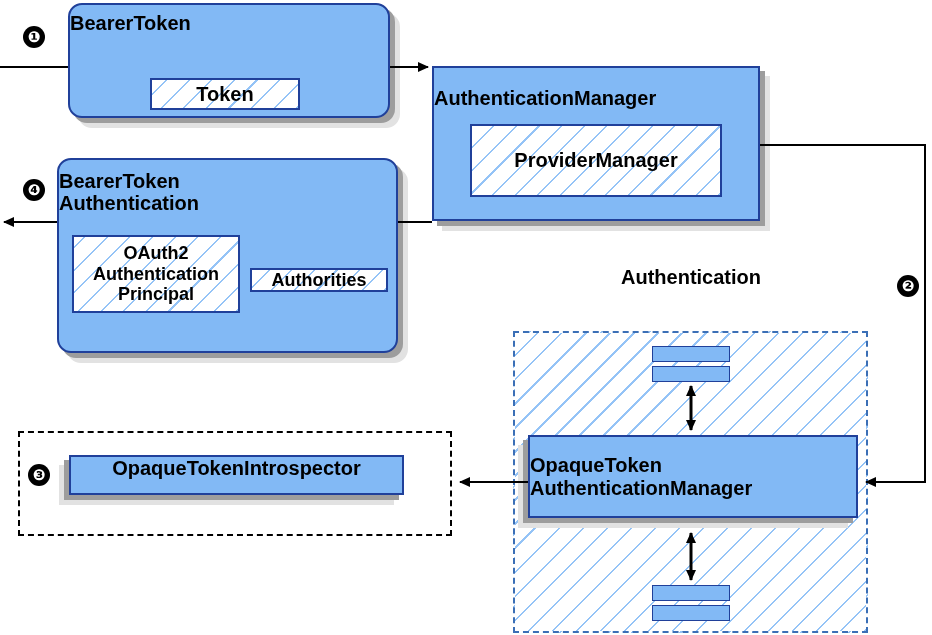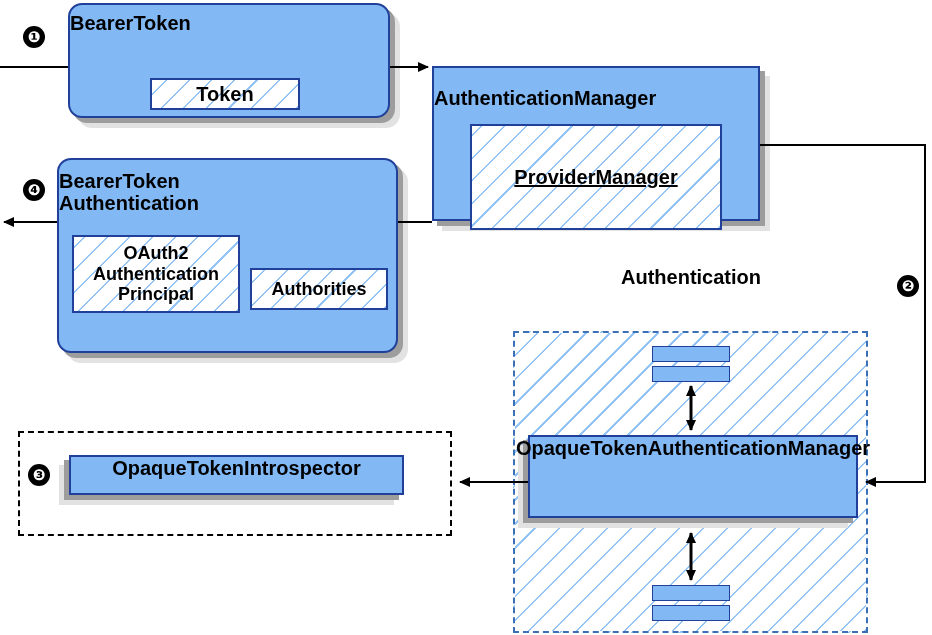--- a/index.html
+++ b/index.html
@@ -182,53 +182,53 @@
   <div class="hatchbox lbl-1" style="left:150px; top:78px; width:150px; height:32px;">
     <span>Token</span>
   </div>
   <div class="badge" style="left:23px; top:26px;">❶</div>
 
   <div class="shadow2" style="left:442px; top:76px; width:328px; height:155px;"></div>
   <div class="shadow" style="left:437px; top:71px; width:328px; height:155px;"></div>
   <div class="bluebox" style="left:432px; top:66px; width:328px; height:155px; flex-direction:column; justify-content:flex-start; padding-top:19px;">
     <div class="lbl-1">AuthenticationManager</div>
   </div>
-  <div class="hatchbox lbl-1" style="left:470px; top:124px; width:252px; height:106px;text-decoration:underline;">
+  <div class="hatchbox lbl-1" style="left:470px; top:124px; width:252px; height:73px;">
     <span>ProviderManager</span>
   </div>
 
   <div class="shadow2 rounded" style="left:67px; top:168px; width:341px; height:195px;"></div>
   <div class="shadow rounded" style="left:62px; top:163px; width:341px; height:195px;"></div>
   <div class="bluebox rounded" style="left:57px; top:158px; width:341px; height:195px; flex-direction:column; justify-content:flex-start; padding-top:10px;">
     <div class="lbl-1">BearerToken</div>
     <div class="lbl-1">Authentication</div>
   </div>
   <div class="hatchbox" style="left:72px; top:235px; width:168px; height:78px; flex-direction:column;">
     <div class="lbl-2">OAuth2</div>
     <div class="lbl-2">Authentication</div>
     <div class="lbl-2">Principal</div>
   </div>
-  <div class="hatchbox lbl-2" style="left:250px; top:268px; width:138px; height:42px;">
+  <div class="hatchbox lbl-2" style="left:250px; top:268px; width:138px; height:24px;">
     <span>Authorities</span>
   </div>
   <div class="badge" style="left:23px; top:179px;">❹</div>
 
   <div class="caption lbl-1" style="left:571px; top:266px; width:240px;">
     <div>Authentication</div>
   </div>
   <div class="badge" style="left:897px; top:275px;">❷</div>
 
   <div class="dashbox blue" style="left:513px; top:331px; width:355px; height:302px;"></div>
 
   <div class="minibar" style="left:652px; top:346px; width:78px; height:16px;"></div>
   <div class="minibar" style="left:652px; top:366px; width:78px; height:16px;"></div>
 
   <div class="shadow2" style="left:518px; top:445px; width:330px; height:83px;"></div>
   <div class="shadow" style="left:523px; top:440px; width:330px; height:83px;"></div>
-  <div class="bluebox" style="left:528px; top:435px; width:330px; height:83px; flex-direction:row;">
+  <div class="bluebox" style="left:528px; top:435px; width:330px; height:83px; flex-direction:column;">
     <div class="lbl-1">OpaqueToken</div>
     <div class="lbl-1">AuthenticationManager</div>
   </div>
 
   <div class="minibar" style="left:652px; top:585px; width:78px; height:16px;"></div>
   <div class="minibar" style="left:652px; top:605px; width:78px; height:16px;"></div>
 
   <div class="dashbox black" style="left:18px; top:431px; width:434px; height:105px;"></div>
   <div class="shadow2" style="left:59px; top:465px; width:335px; height:40px;"></div>
   <div class="shadow" style="left:64px; top:460px; width:335px; height:40px;"></div>

